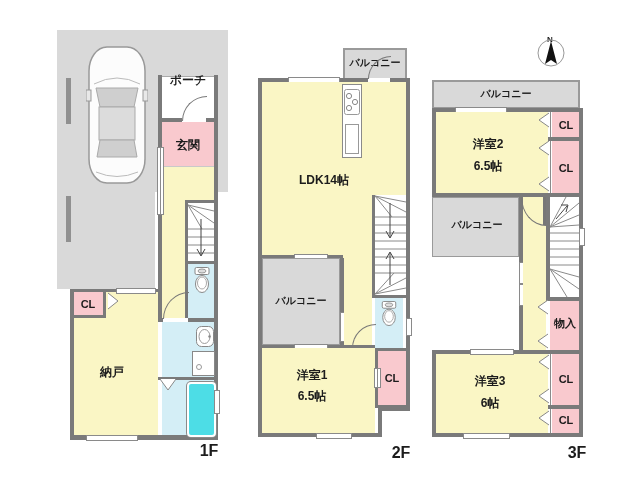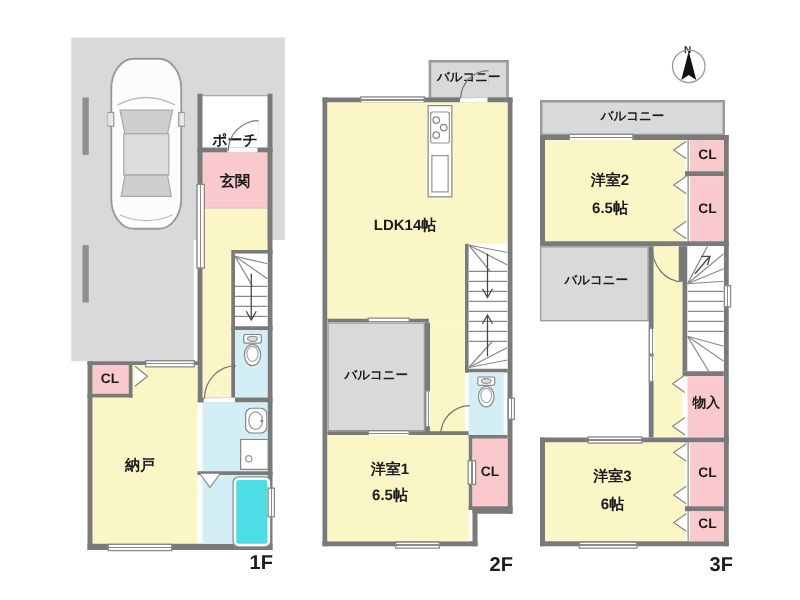--- a/index.html
+++ b/index.html
@@ -51,21 +51,21 @@
       <path d="M8 40 Q31 28 54 40" fill="none" stroke="#bbb"></path>
       <path d="M10 44 L52 44 L48 63 L14 63 Z" fill="#cfcfcf" stroke="#aaa"></path>
       <rect x="13" y="63" width="36" height="33" fill="#dcdcdc" stroke="#aaa"></rect>
       <path d="M14 96 L48 96 L51 113 L11 113 Z" fill="#cfcfcf" stroke="#aaa"></path>
       <path d="M10 128 Q31 137 52 128" fill="none" stroke="#bbb"></path>
       <rect x="0" y="46" width="5" height="11" fill="#e8e8e8" stroke="#999"></rect>
       <rect x="57" y="46" width="5" height="11" fill="#e8e8e8" stroke="#999"></rect>
     </svg>
 
     <div class="room white" style="left:160px;top:76px;width:56px;height:46px;border:1px solid #aaa;box-sizing:border-box;"></div>
-    <div class="lbl s12" style="left:188px;top:112px;">ポーチ</div>
+    <div class="lbl s12" style="left:188px;top:80px;">ポーチ</div>
 
     <div class="wall" style="left:158px;top:118px;width:60px;height:4px;"></div>
     <div class="abs white" style="left:182px;top:118px;width:24px;height:4px;"></div>
     <div class="arcTL" style="left:182px;top:96px;width:24px;height:24px;"></div>
 
     <div class="room pink" style="left:162px;top:122px;width:52px;height:45px;"></div>
     <div class="lbl s12" style="left:188px;top:145px;text-align:center;">玄関</div>
     <div class="thinline" style="left:162px;top:166px;width:52px;height:1px;"></div>
 
     <div class="room yellow" style="left:162px;top:167px;width:52px;height:36px;"></div>

